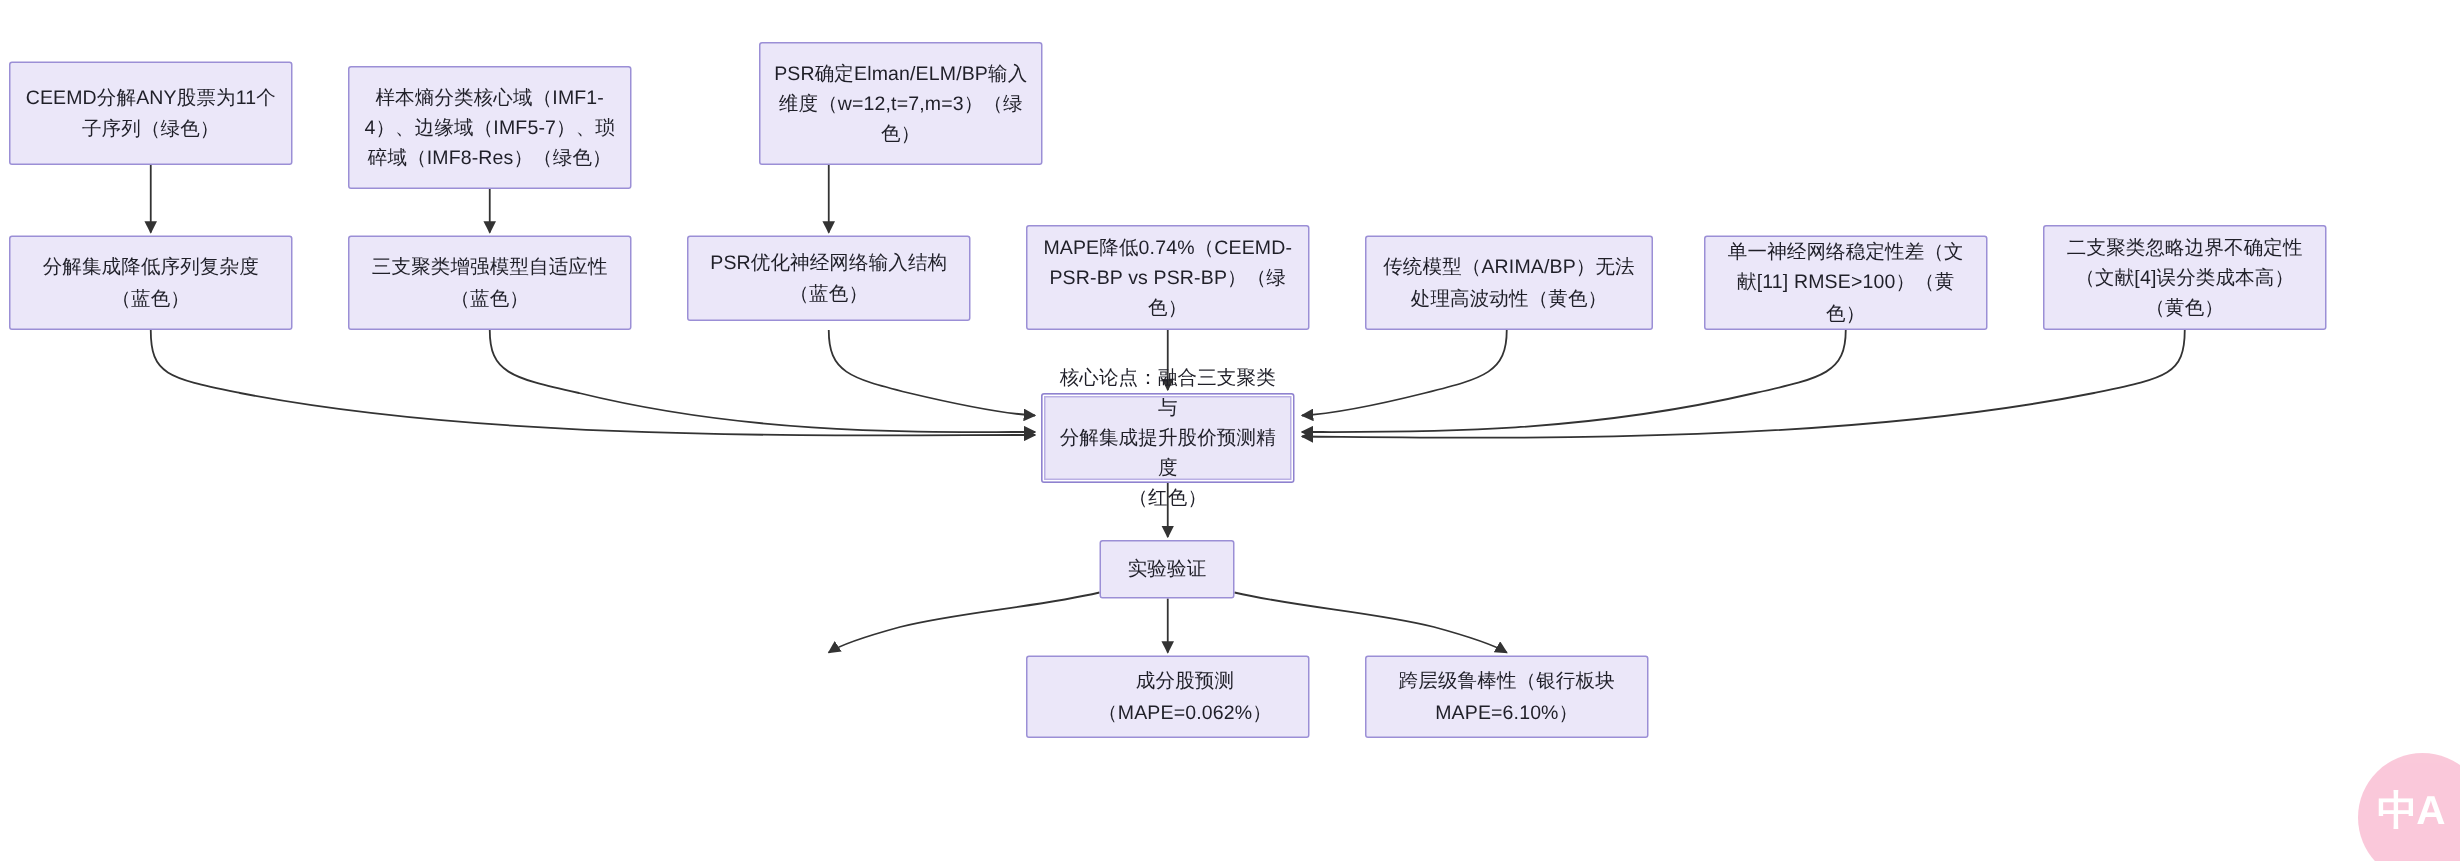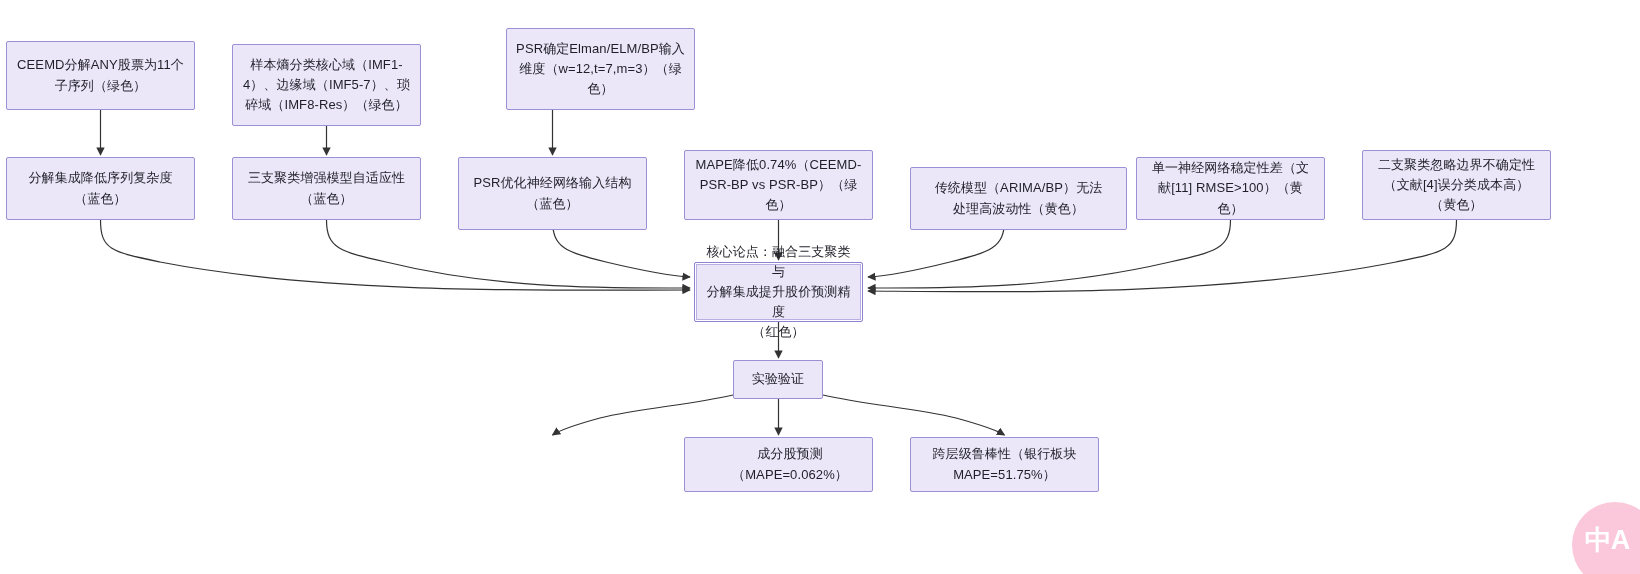--- a/index.html
+++ b/index.html
@@ -127,32 +127,32 @@
   <div class="node" style="left:6px;top:157px;width:189px;height:63px;">
     <span class="txt">分解集成降低序列复杂度
 （蓝色）</span>
   </div>
 
   <div class="node" style="left:232px;top:157px;width:189px;height:63px;">
     <span class="txt">三支聚类增强模型自适应性
 （蓝色）</span>
   </div>
 
-  <div class="node" style="left:458px;top:157px;width:189px;height:73px;">
+  <div class="node" style="left:458px;top:157px;width:189px;height:57px;">
     <span class="txt">PSR优化神经网络输入结构
 （蓝色）</span>
   </div>
 
   <div class="node" style="left:684px;top:150px;width:189px;height:70px;justify-content:center;">
     <span class="txt">MAPE降低0.74%（CEEMD-
 PSR-BP vs PSR-BP）（绿
 色）</span>
   </div>
 
-  <div class="node" style="left:910px;top:167px;width:217px;height:63px;">
+  <div class="node" style="left:910px;top:157px;width:192px;height:63px;">
     <span class="txt">传统模型（ARIMA/BP）无法
 处理高波动性（黄色）</span>
   </div>
 
   <div class="node" style="left:1136px;top:157px;width:189px;height:63px;">
     <span class="txt">单一神经网络稳定性差（文
 献[11] RMSE&gt;100）（黄色）</span>
   </div>
 
   <div class="node" style="left:1362px;top:150px;width:189px;height:70px;">
@@ -172,20 +172,20 @@
   </div>
 
 
   <div class="node" style="left:684px;top:437px;width:189px;height:55px;padding-left:32px;">
     <span class="txt">成分股预测
 （MAPE=0.062%）</span>
   </div>
 
   <div class="node" style="left:910px;top:437px;width:189px;height:55px;">
     <span class="txt">跨层级鲁棒性（银行板块
-MAPE=51.75%）</span>
+MAPE=6.10%）</span>
   </div>
 
   <div id="watermark">
     <span>中A</span>
   </div>
 
 </div>
 
 </body></html>

